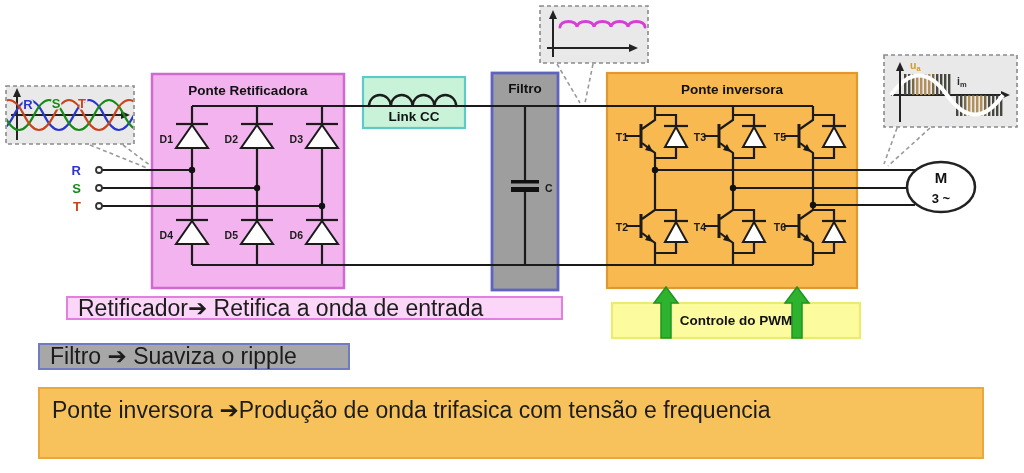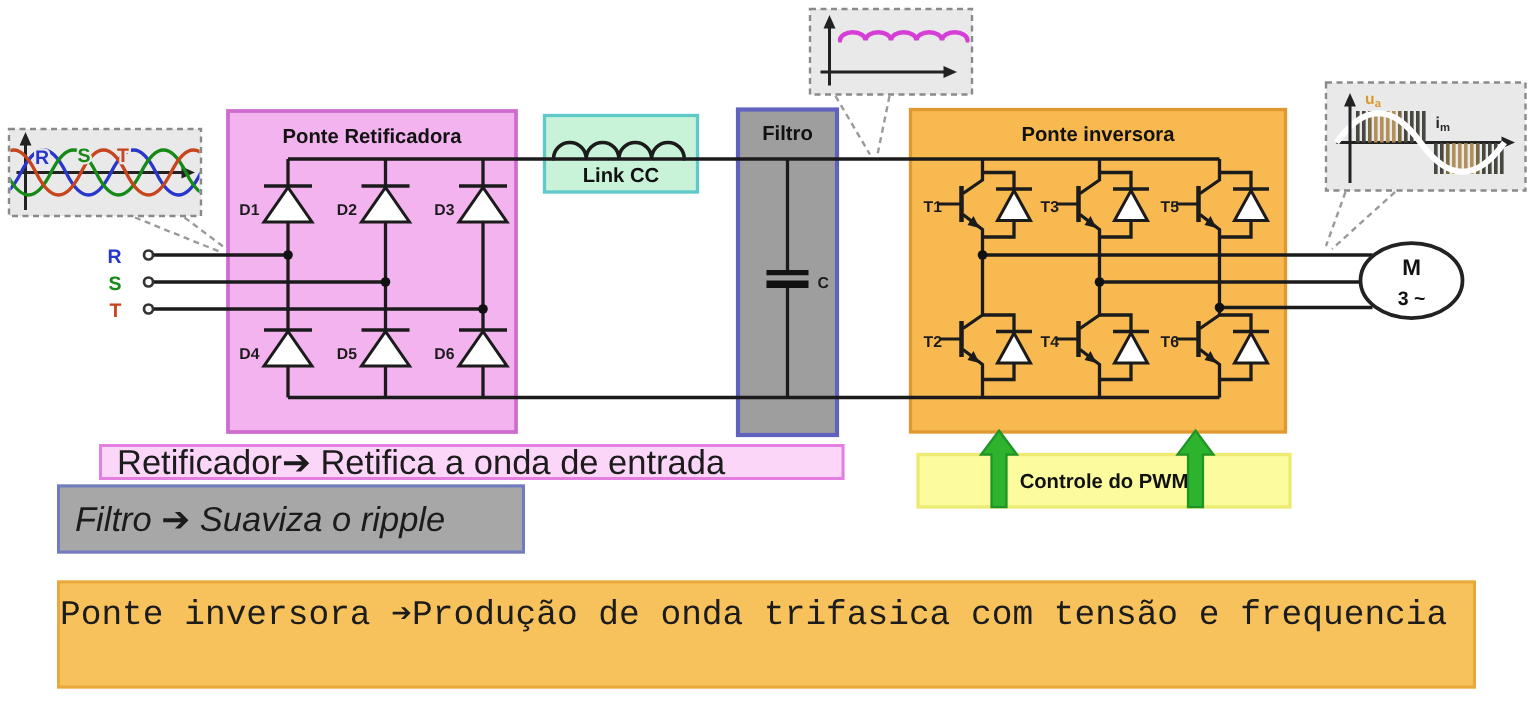--- a/index.html
+++ b/index.html
@@ -13,23 +13,23 @@
   .halo{paint-order:stroke;stroke:#e9e9e9;stroke-width:3px;}
   .wire{stroke:#1b1b1b;stroke-width:2.2;fill:none;}
   .thin{stroke:#1b1b1b;stroke-width:2;fill:none;}
   .dash{fill:#e9e9e9;stroke:#8a8a8a;stroke-width:1.6;stroke-dasharray:4 3;}
   .dashline{stroke:#9a9a9a;stroke-width:1.6;stroke-dasharray:4 3;fill:none;}
   .axis{stroke:#222;stroke-width:2;fill:none;}
   .axishead{fill:#222;}
   .legend-bar{position:absolute;display:flex;align-items:center;box-sizing:border-box;
               font-size:23px;color:#1c1c1c;padding:0 10px;white-space:nowrap;}
   #legend-rectifier{left:36px;top:296px;width:497px;height:24px;background:#fbd6f9;border:2.5px solid #e47fe2;margin-left:30px;}
-  #legend-filter{left:38px;top:323px;width:312px;height:46px;background:#a7a7a7;border:2.5px solid #707cbf;font-style:italic;}
+  #legend-filter{left:38px;top:343px;width:312px;height:27px;background:#a7a7a7;border:2.5px solid #707cbf;}
   #legend-inverter{left:38px;top:387px;width:946px;height:72px;background:#f7c25c;border:2.5px solid #eaa83c;
-                   display:block;padding:6px 0;white-space:normal;line-height:1.33;font-family:Liberation Mono, monospace;}
+                   display:block;padding:6px 12px;white-space:normal;line-height:1.33;}
 </style>
 </head>
 <body>
 
 <div id="stage">
 
 <svg width="1024" height="473" viewBox="0 0 1024 473">
   <defs>
     <clipPath id="waveclip">
           <rect x="7" y="87" width="126" height="56"></rect>

